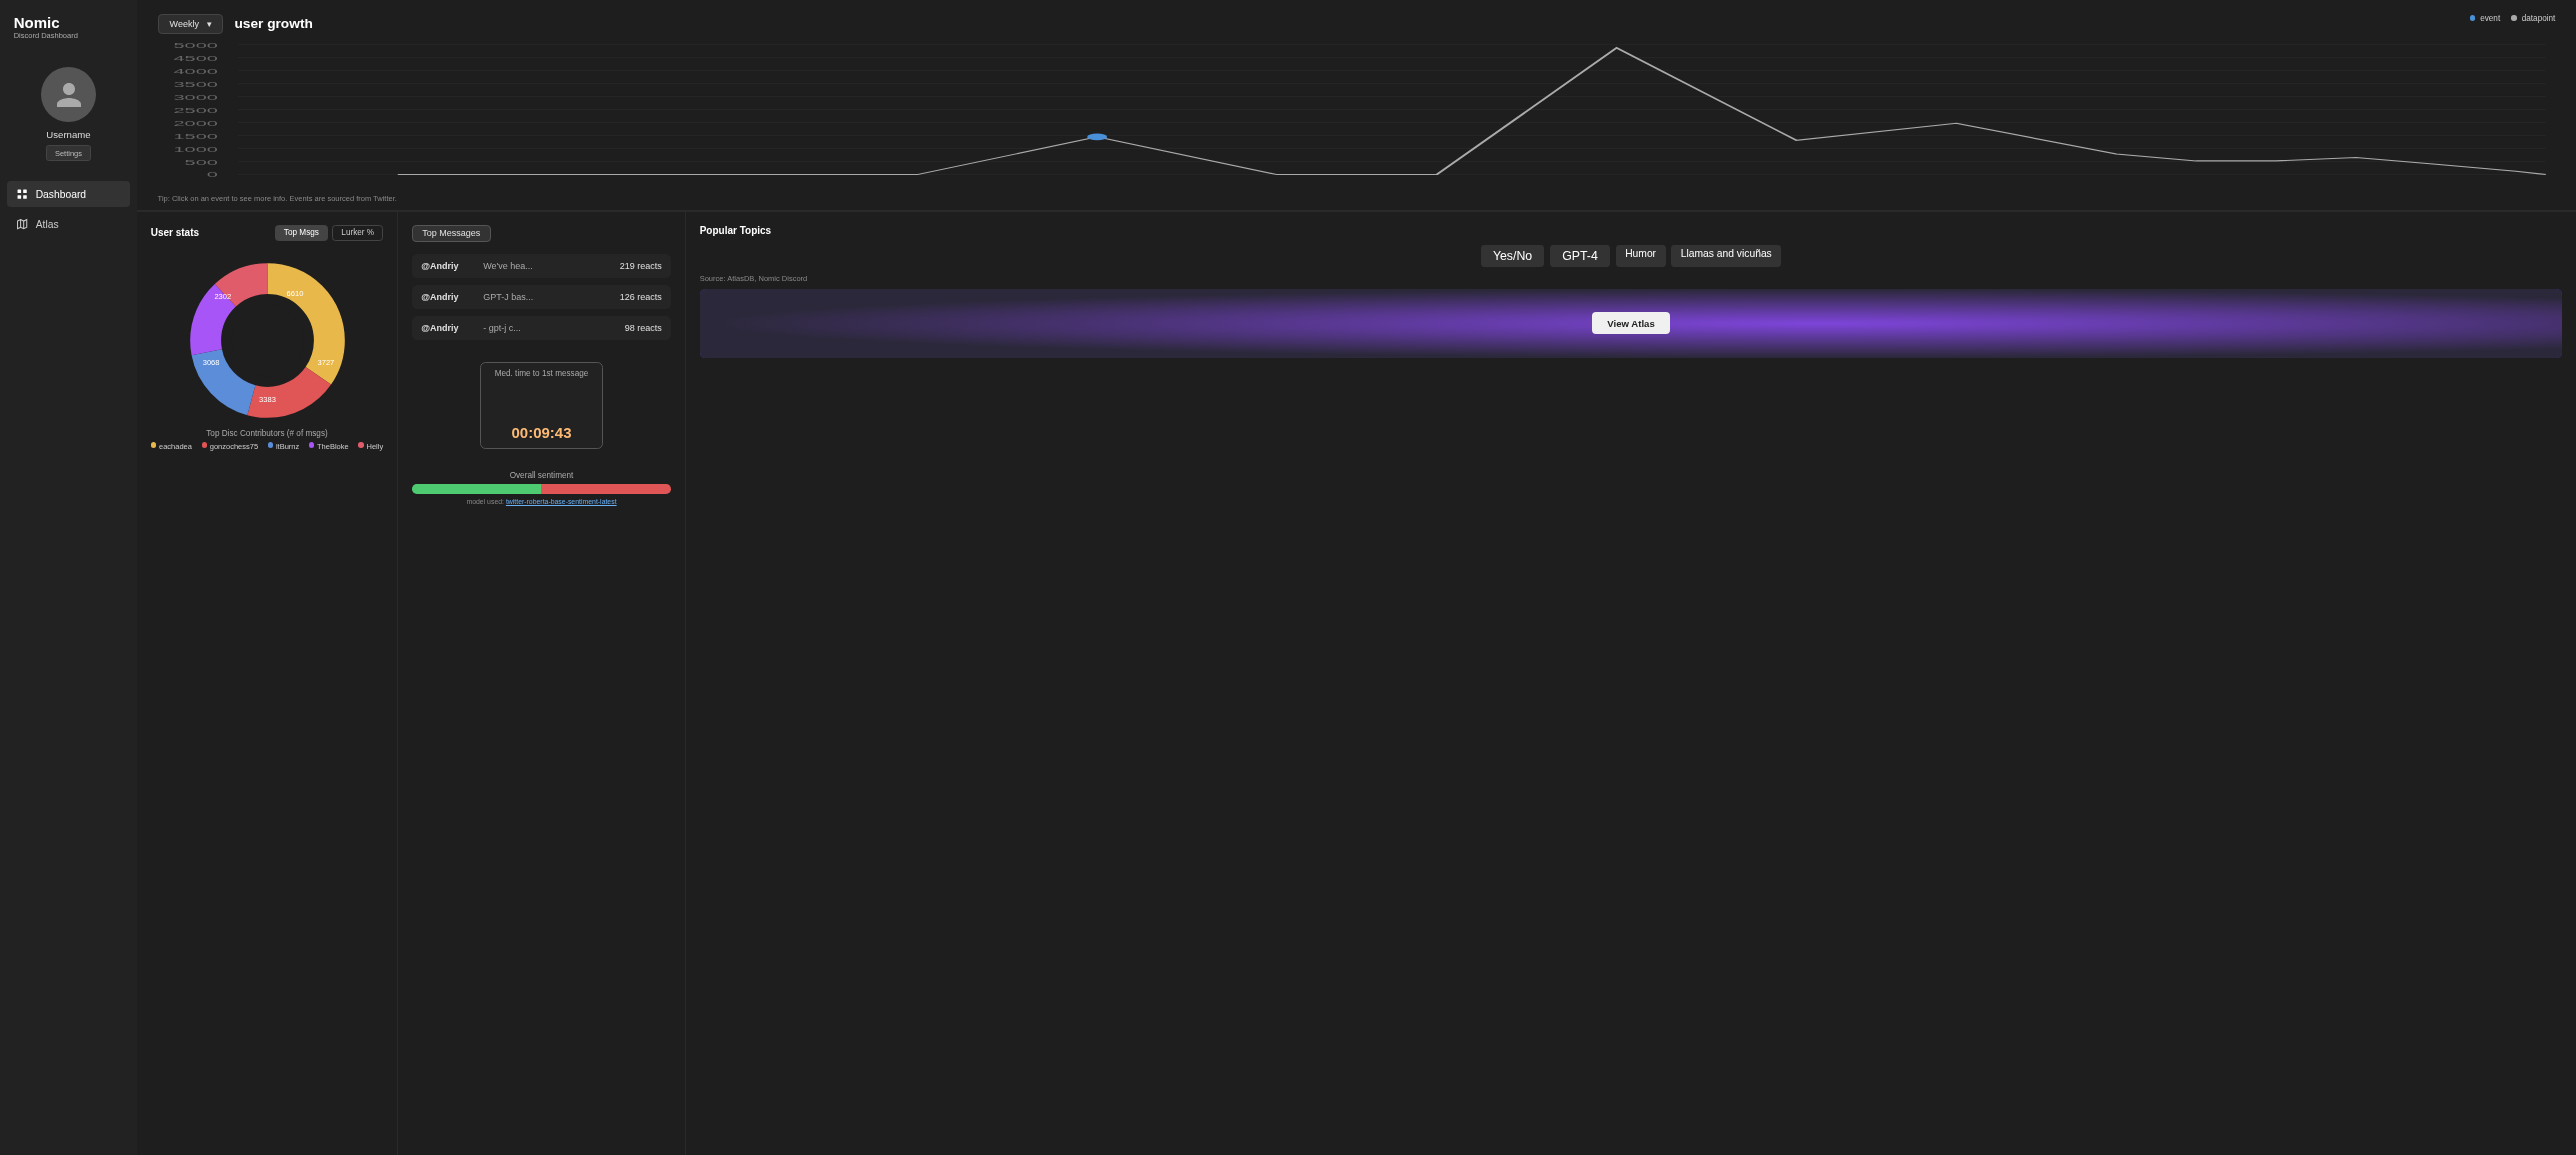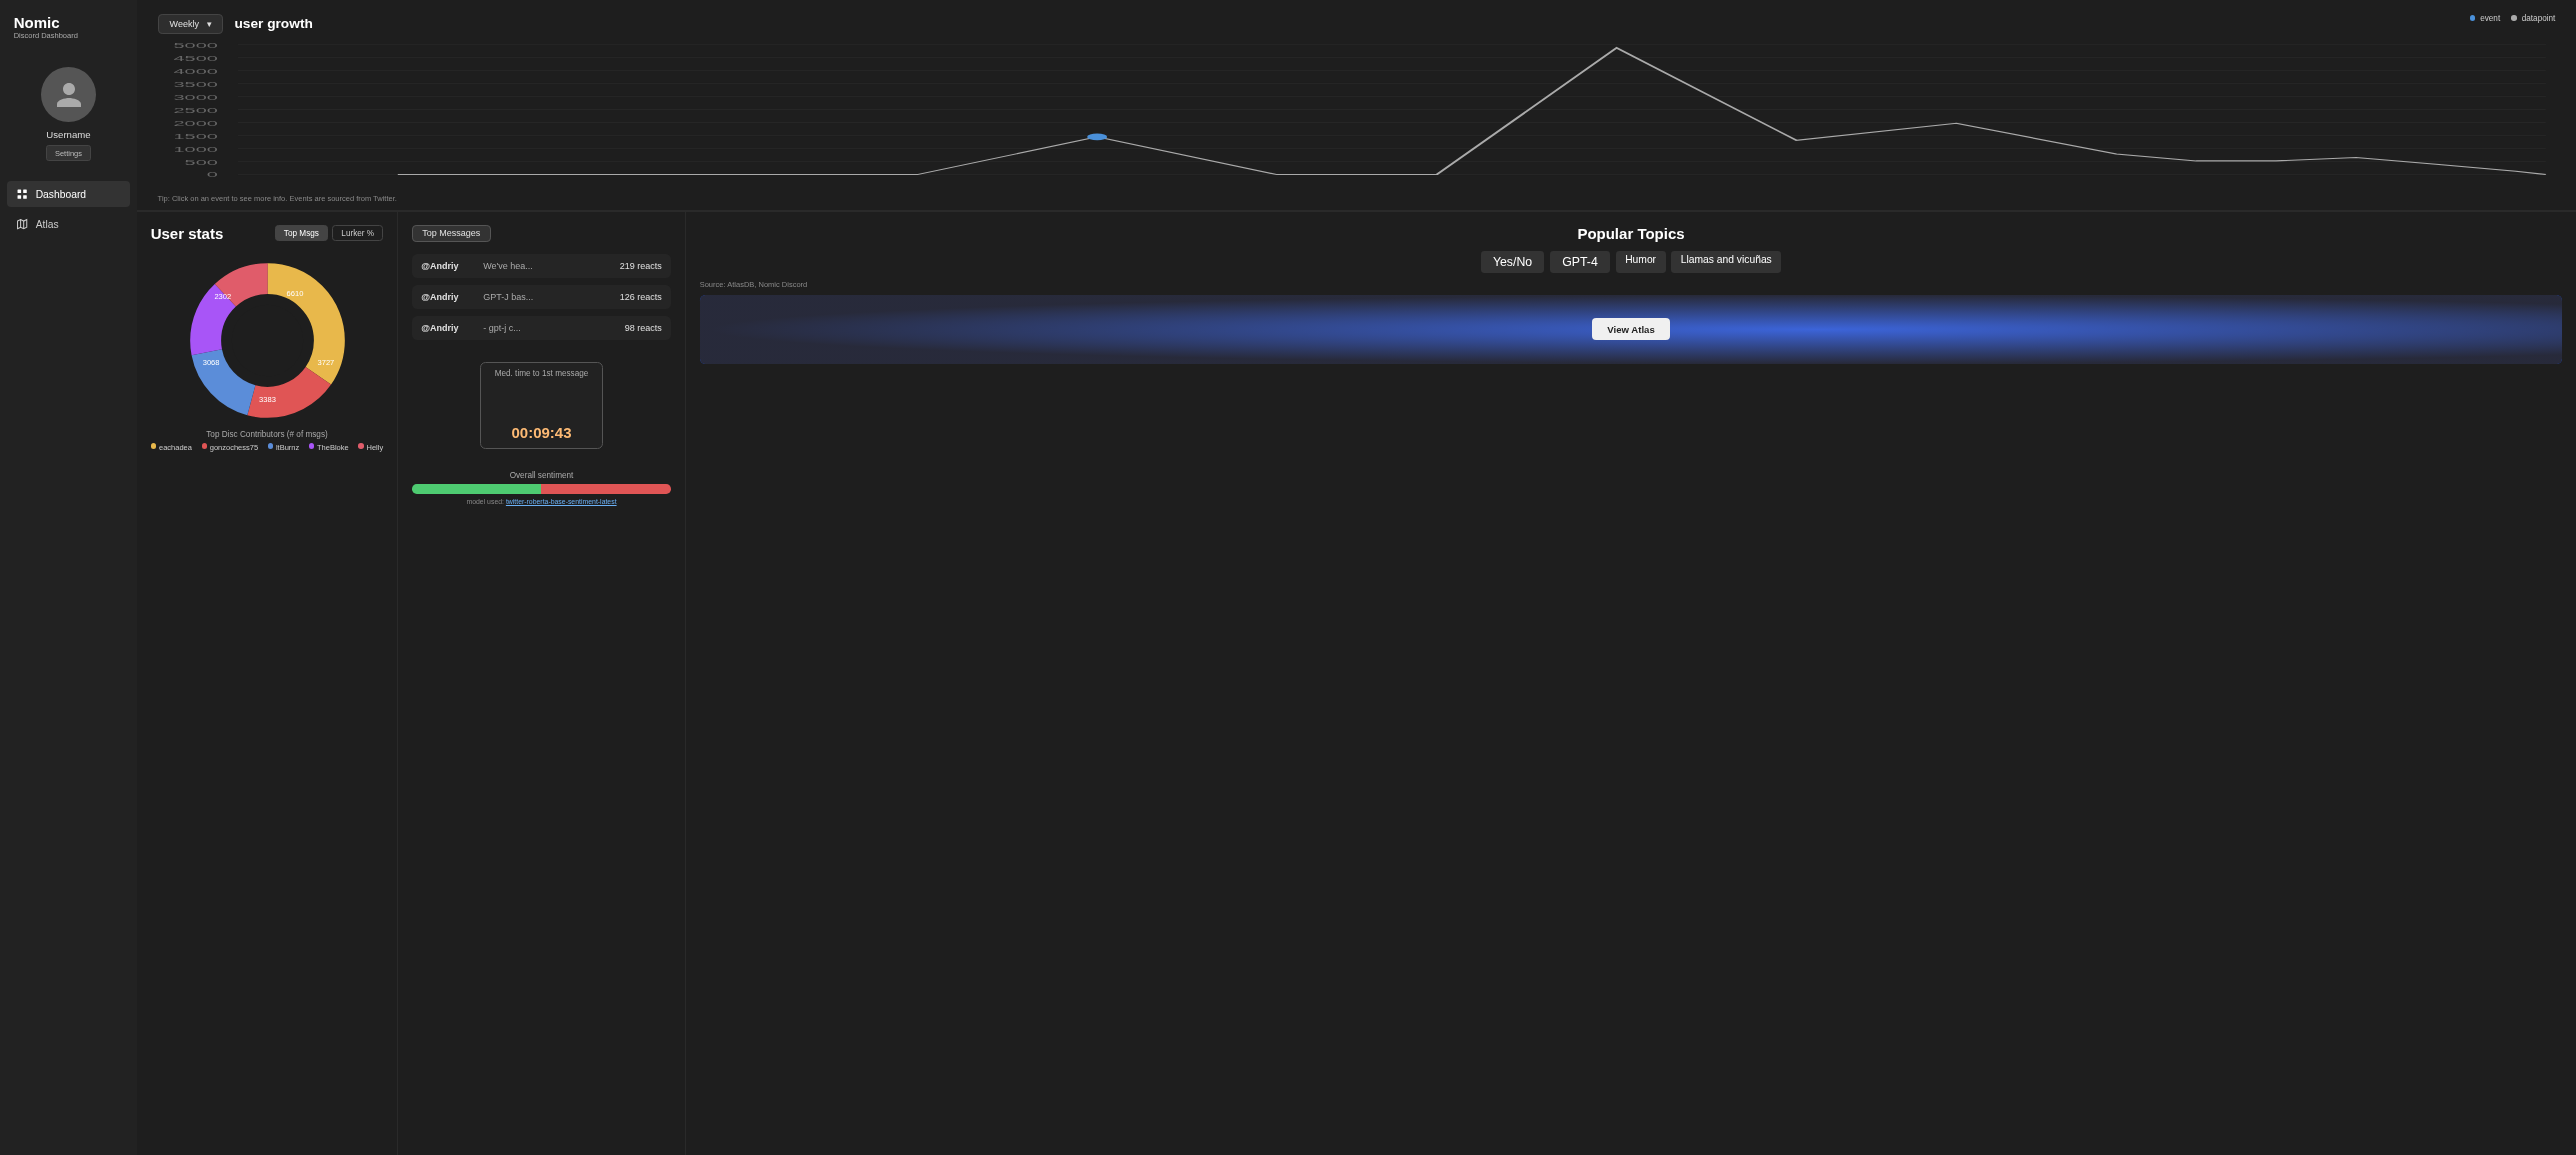--- a/index.html
+++ b/index.html
@@ -169,25 +169,24 @@
       background: #1e1e1e;
       border-top: 0.7px solid #2a2a2a;
       border-right: 0.7px solid #2a2a2a;
       padding: 12.3px 13.7px;
       overflow: auto;
     }
     .panel:last-child {
       border-right: none;
     }
     .panel-title {
-      font-size: 15px;
+      font-size: 10px;
       font-weight: 600;
       color: #ffffff;
       margin-bottom: 9.6px;
-      text-align: center;
     }
 
     
     .user-stats-tabs {
       display: flex;
       gap: 4.1px;
       margin-bottom: 9.6px;
     }
     .tab-btn {
       font-size: 8.2px;
@@ -341,21 +340,21 @@
       font-size: 10.3px;
     }
     .topics-source {
       font-size: 7.5px;
       color: #888888;
       margin-bottom: 5.5px;
     }
     .atlas-preview {
       flex: 1;
       position: relative;
-      background: #1d4ed8;
+      background: #6d28d9;
       border-radius: 5.5px;
       overflow: hidden;
       min-height: 69px;
       display: flex;
       align-items: center;
       justify-content: center;
     }
     .atlas-blur {
       position: absolute;
       inset: 0;

